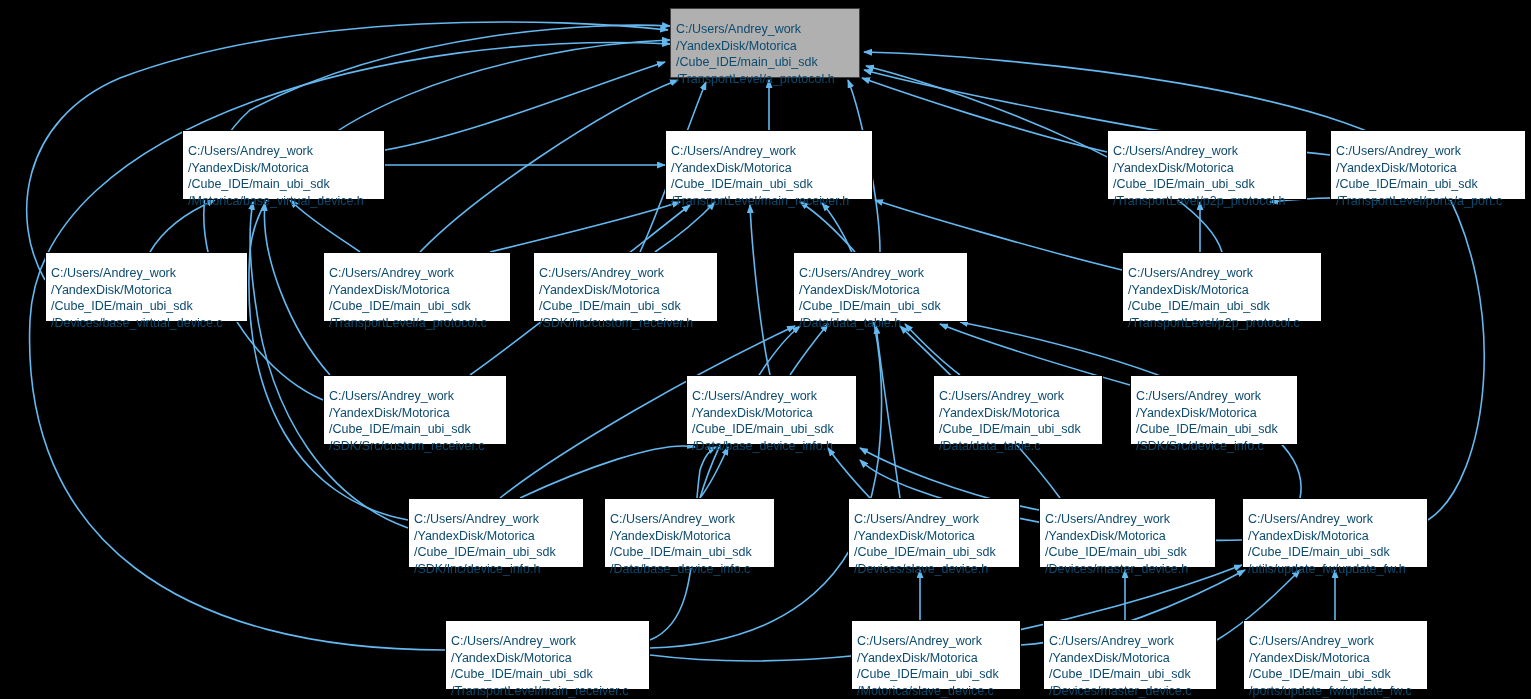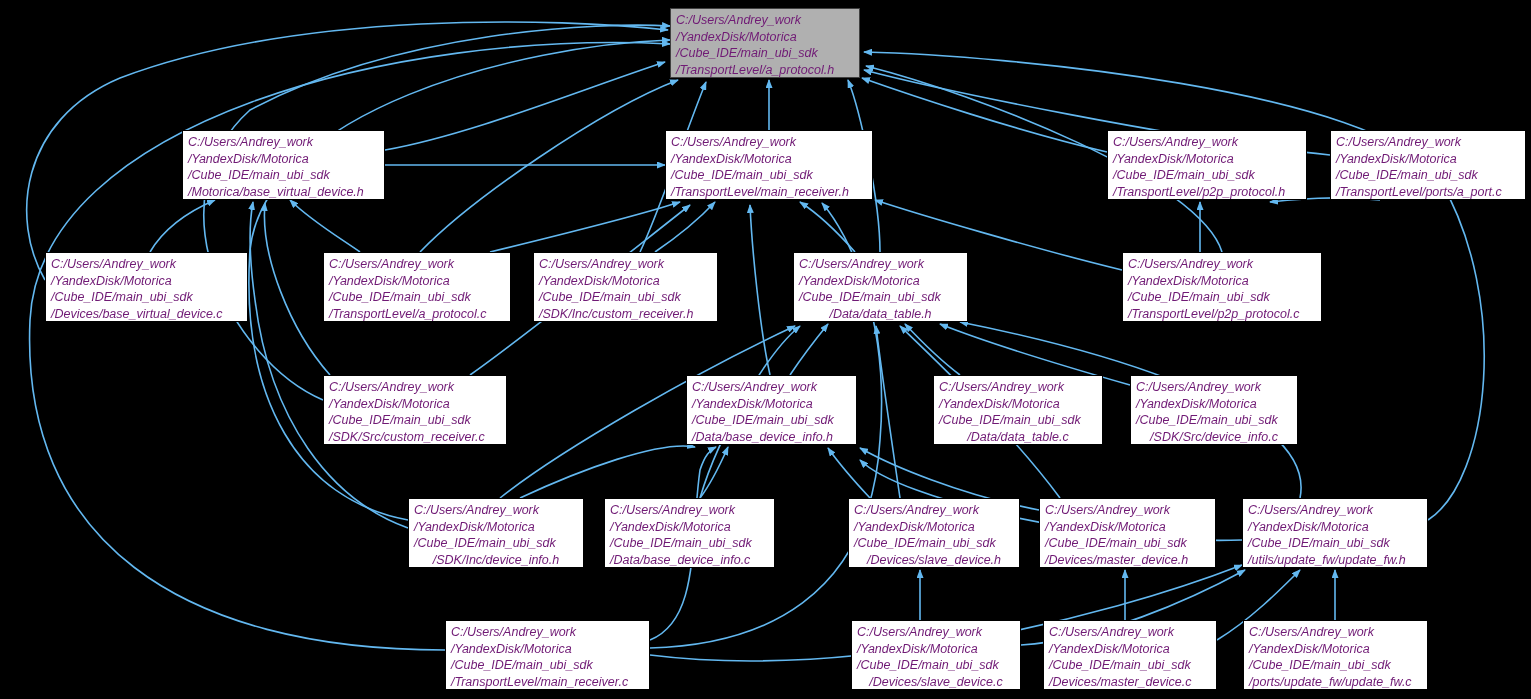--- a/index.html
+++ b/index.html
@@ -21,38 +21,37 @@
     top: 0;
     width: 1531px;
     height: 699px;
     pointer-events: none;
   }
   .node {
     position: absolute;
     box-sizing: border-box;
     border: 1px solid #000000;
     background: #ffffff;
-    color: #701a75;
+    color: #0c4a6e;
     font-size: 12.5px;
     line-height: 16.6px;
-    padding: 3px 5px 2px 5px;
+    padding: 12px 5px 2px 5px;
     white-space: pre;
     letter-spacing: 0px;
     z-index: 5;
-    font-style: italic;
   }
   .node.root {
     background: #b0b0b0;
     border: 1px solid #404040;
   }
   .node .ln {
     display: block;
   }
   .node.center-last .ln:last-child {
-    text-align: center;
+    text-align: left;
   }
 </style>
 </head>
 <body>
 
 <div id="graph">
   <svg id="edge-layer" viewBox="0 0 1531 699" xmlns="http://www.w3.org/2000/svg">
     <defs>
       <marker id="arrowhead" markerWidth="9" markerHeight="7" refX="8" refY="3.5" orient="auto" markerUnits="userSpaceOnUse">
         <polygon points="0 0, 9 3.5, 0 7" fill="#63b8f0"></polygon>
@@ -122,17 +121,17 @@
       <div class="node" style="left: 323px; top: 375px; width: 184px; height: 70px;"><span class="ln">C:/Users/Andrey_work</span><span class="ln">/YandexDisk/Motorica</span><span class="ln">/Cube_IDE/main_ubi_sdk</span><span class="ln">/SDK/Src/custom_receiver.c</span></div>
       <div class="node" style="left: 686px; top: 375px; width: 171px; height: 70px;"><span class="ln">C:/Users/Andrey_work</span><span class="ln">/YandexDisk/Motorica</span><span class="ln">/Cube_IDE/main_ubi_sdk</span><span class="ln">/Data/base_device_info.h</span></div>
       <div class="node center-last" style="left: 933px; top: 375px; width: 170px; height: 70px;"><span class="ln">C:/Users/Andrey_work</span><span class="ln">/YandexDisk/Motorica</span><span class="ln">/Cube_IDE/main_ubi_sdk</span><span class="ln">/Data/data_table.c</span></div>
       <div class="node center-last" style="left: 1130px; top: 375px; width: 168px; height: 70px;"><span class="ln">C:/Users/Andrey_work</span><span class="ln">/YandexDisk/Motorica</span><span class="ln">/Cube_IDE/main_ubi_sdk</span><span class="ln">/SDK/Src/device_info.c</span></div>
       <div class="node center-last" style="left: 408px; top: 498px; width: 176px; height: 70px;"><span class="ln">C:/Users/Andrey_work</span><span class="ln">/YandexDisk/Motorica</span><span class="ln">/Cube_IDE/main_ubi_sdk</span><span class="ln">/SDK/Inc/device_info.h</span></div>
       <div class="node" style="left: 604px; top: 498px; width: 171px; height: 70px;"><span class="ln">C:/Users/Andrey_work</span><span class="ln">/YandexDisk/Motorica</span><span class="ln">/Cube_IDE/main_ubi_sdk</span><span class="ln">/Data/base_device_info.c</span></div>
       <div class="node center-last" style="left: 848px; top: 498px; width: 172px; height: 70px;"><span class="ln">C:/Users/Andrey_work</span><span class="ln">/YandexDisk/Motorica</span><span class="ln">/Cube_IDE/main_ubi_sdk</span><span class="ln">/Devices/slave_device.h</span></div>
       <div class="node" style="left: 1039px; top: 498px; width: 177px; height: 70px;"><span class="ln">C:/Users/Andrey_work</span><span class="ln">/YandexDisk/Motorica</span><span class="ln">/Cube_IDE/main_ubi_sdk</span><span class="ln">/Devices/master_device.h</span></div>
       <div class="node" style="left: 1242px; top: 498px; width: 186px; height: 70px;"><span class="ln">C:/Users/Andrey_work</span><span class="ln">/YandexDisk/Motorica</span><span class="ln">/Cube_IDE/main_ubi_sdk</span><span class="ln">/utils/update_fw/update_fw.h</span></div>
       <div class="node" style="left: 445px; top: 620px; width: 205px; height: 70px;"><span class="ln">C:/Users/Andrey_work</span><span class="ln">/YandexDisk/Motorica</span><span class="ln">/Cube_IDE/main_ubi_sdk</span><span class="ln">/TransportLevel/main_receiver.c</span></div>
-      <div class="node center-last" style="left: 851px; top: 620px; width: 170px; height: 70px;"><span class="ln">C:/Users/Andrey_work</span><span class="ln">/YandexDisk/Motorica</span><span class="ln">/Cube_IDE/main_ubi_sdk</span><span class="ln">/Devices/slave_device.c</span></div>
+      <div class="node center-last" style="left: 851px; top: 620px; width: 170px; height: 70px;"><span class="ln">C:/Users/Andrey_work</span><span class="ln">/YandexDisk/Motorica</span><span class="ln">/Cube_IDE/main_ubi_sdk</span><span class="ln">/Motorica/slave_device.c</span></div>
       <div class="node" style="left: 1043px; top: 620px; width: 174px; height: 70px;"><span class="ln">C:/Users/Andrey_work</span><span class="ln">/YandexDisk/Motorica</span><span class="ln">/Cube_IDE/main_ubi_sdk</span><span class="ln">/Devices/master_device.c</span></div>
       <div class="node" style="left: 1243px; top: 620px; width: 185px; height: 70px;"><span class="ln">C:/Users/Andrey_work</span><span class="ln">/YandexDisk/Motorica</span><span class="ln">/Cube_IDE/main_ubi_sdk</span><span class="ln">/ports/update_fw/update_fw.c</span></div>
     </div>
 </div>
 
 </body></html>

